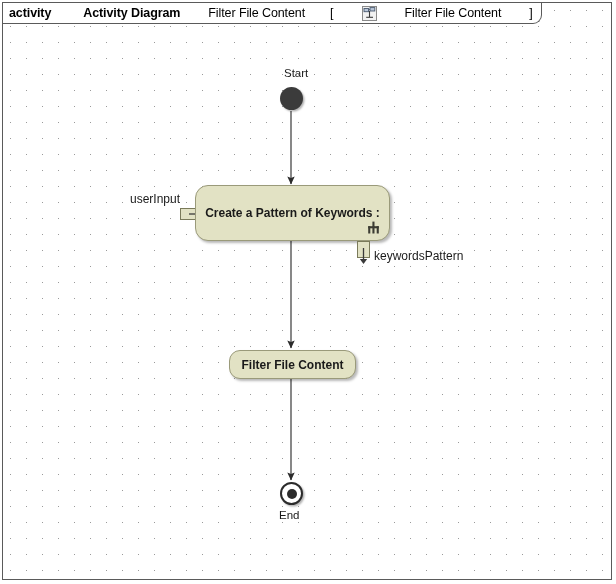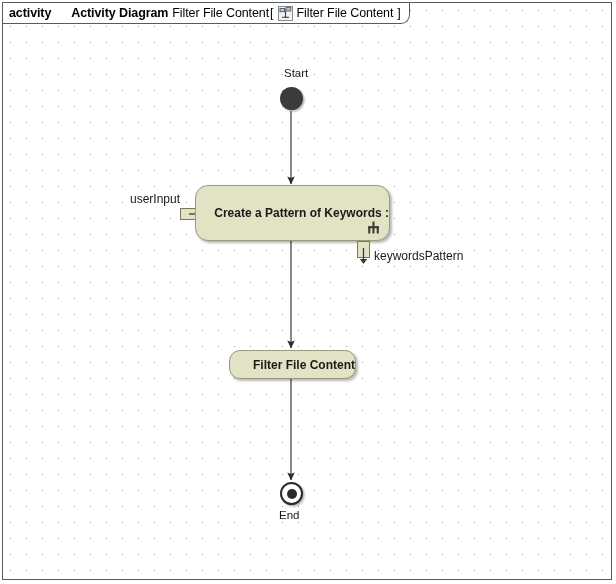--- a/index.html
+++ b/index.html
@@ -53,20 +53,21 @@
     border: 1px solid #5a5a5a;
     border-left: none;
     border-top: none;
     border-bottom-right-radius: 9px;
     background: #ffffff;
     display: flex;
     align-items: center;
     padding: 0 8px 0 6px;
     white-space: nowrap;
     z-index: 5;
+    gap: 24px;
   }
   #frame-header .kw {
     font-size: 12.5px;
     font-weight: bold;
     color: #000000;
     letter-spacing: -0.1px;
   }
   #frame-header .name {
     font-size: 12.5px;
     font-weight: normal;
@@ -146,21 +147,21 @@
   
   .action-node {
     position: absolute;
     box-sizing: border-box;
     background: #e2e2c4;
     border: 1px solid #9a9a7a;
     border-radius: 13px;
     box-shadow: 2px 2px 2.5px rgba(0,0,0,0.28);
     display: flex;
     align-items: center;
-    justify-content: flex-end;
+    justify-content: center;
     text-align: center;
   }
   .action-node .title {
     font-size: 12px;
     font-weight: bold;
     color: #1a1a1a;
     line-height: 16px;
     white-space: pre-line;
   }
   .action-node.pill { border-radius: 11px; }
@@ -253,21 +254,21 @@
       <div class="title">Filter File Content</div>
     </div>
 
     <div class="final-node" style="left:277px; top:479px;"></div>
     <div class="node-label" style="left:276px; top:506px;">End</div>
 
   </div>
 
   <div id="frame-header">
     <span class="kw">activity</span>
-    <span class="kw" style="margin-left:20px;">Activity Diagram</span>
+    <span class="kw" style="margin-left:8px;">Activity Diagram</span>
     <span class="name">Filter File Content</span>
     <span class="brk">[</span>
     <span class="act-icon">
       <svg width="15" height="15" viewBox="0 0 15 15">
         <rect x="0.5" y="0.5" width="14" height="14" fill="#f2f2f2" stroke="#8a8a8a" stroke-width="1"></rect>
         <rect x="2" y="2.5" width="4.5" height="3.2" fill="#b9c6d8" stroke="#4a5a70" stroke-width="0.9"></rect>
         <rect x="8" y="1.6" width="4.8" height="3.4" fill="#b9c6d8" stroke="#4a5a70" stroke-width="0.9"></rect>
         <line x1="6.5" y1="4.1" x2="8" y2="3.3" stroke="#4a5a70" stroke-width="0.9"></line>
         <line x1="7.5" y1="5" x2="7.5" y2="11" stroke="#3a3a3a" stroke-width="1.1"></line>
         <line x1="4.2" y1="11.3" x2="11" y2="11.3" stroke="#3a3a3a" stroke-width="1.1"></line>

